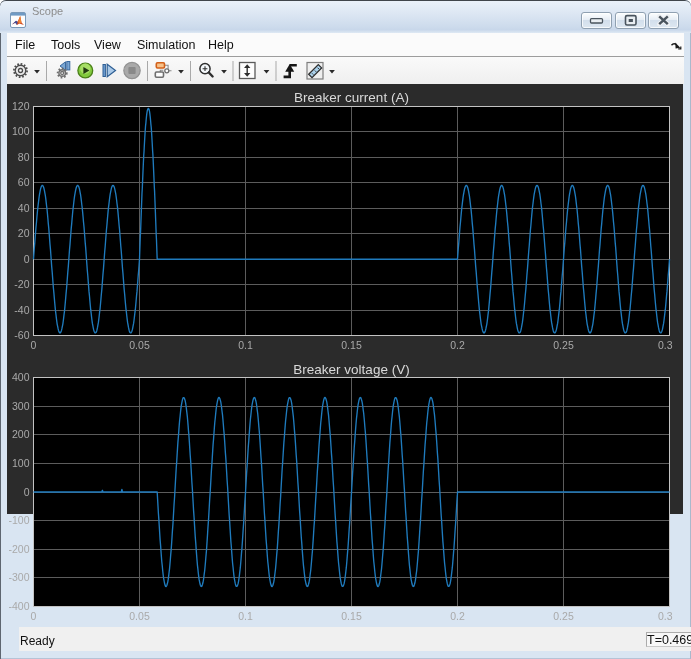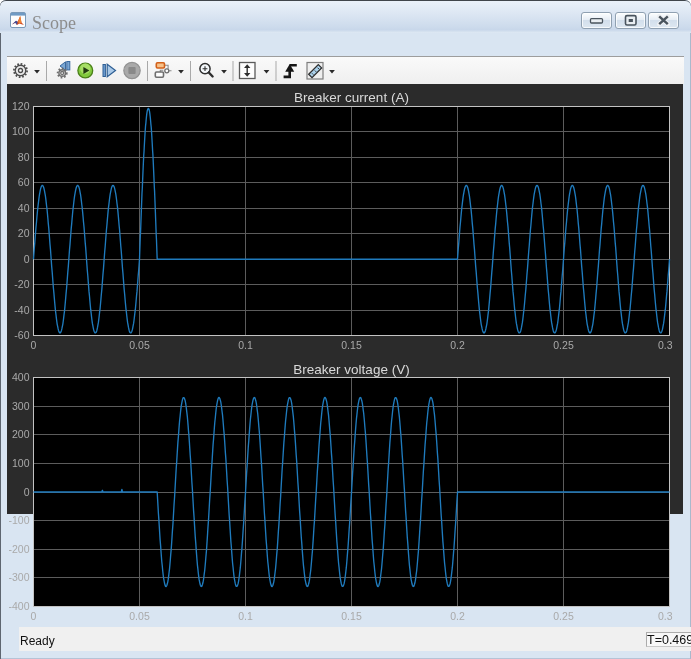--- a/index.html
+++ b/index.html
@@ -1,17 +1,17 @@
 <!DOCTYPE html>
 <html><head><meta charset="utf-8"><style>
 * { margin:0; padding:0; box-sizing:content-box; }
 html,body { width:691px; height:659px; background:#ffffff; font-family:"Liberation Sans",sans-serif; overflow:hidden; }
 #win { position:absolute; left:0; top:0; width:691px; height:659px; background:#d9e5f2; border-radius:6px 6px 0 0; overflow:hidden; box-shadow:inset 1px 0 0 #5e6670, inset -1px 0 0 #a9b9cc, inset 0 -1px 0 #b5c3d6; }
 #titlebar { position:absolute; left:0; top:0; width:691px; height:33px; background:linear-gradient(#eaf1f9 0%,#dde7f3 38%,#cddbec 80%,#c8d7ea 90%,#d6e2f0 96%,#dfe9f4 100%); border-radius:6px 6px 0 0; border-top:1.5px solid #40454b; box-sizing:border-box; }
-#titlebar .t { position:absolute; left:32px; top:12px; font-size:18px; color:#8c8c8c;font-family:Liberation Serif, serif; }
+#titlebar .t { position:absolute; left:32px; top:4px; font-size:11px; color:#8c8c8c; }
 #menubar { position:absolute; left:7px; top:33px; width:677px; height:23px; background:#fbfbfb; }
 #menubar span { position:absolute; top:5px; font-size:12.5px; color:#101010; }
 #toolbar { position:absolute; left:7px; top:56px; width:677px; height:28px; background:linear-gradient(#fafafa,#efefef); border-top:1px solid #9d9d9d; box-sizing:border-box; }
 #plots { position:absolute; left:7px; top:84px; width:676px; height:430px; background:#2b2b2b; }
 #status { position:absolute; left:7px; top:627px; width:677px; height:24px; background:#f0f0f0;margin-left:12px; }
 #status .r { position:absolute; left:1px; top:7px; font-size:12px; color:#111; }
 #tbox { position:absolute; left:627px; top:4.5px; width:45px; height:13px; background:#f7f7f7; border:1px solid #c9c9c9; border-top-color:#ababab; border-left-color:#ababab; font-size:12.5px; color:#111; text-align:center; line-height:14px; }
 svg text { font-family:"Liberation Sans",sans-serif; }
 </style></head>
 <body>
@@ -33,20 +33,32 @@
           <rect x="12.7" y="6" width="4.2" height="3" fill="#4a545e"></rect>
         </svg></div>
       <div style="position:absolute;left:648px;top:11px;width:31px;height:16.5px;border:1px solid #8fa0b1;border-radius:3px;background:linear-gradient(#fdfefe,#e6edf5 45%,#d3dfec 50%,#dde7f1);box-shadow:inset 0 0 0 1px rgba(255,255,255,.75);box-sizing:border-box"><svg width="29" height="14.5" viewBox="0 0 29 14.5">
           <g stroke="#eceff2" stroke-width="4.6" stroke-linecap="round">
             <path d="M10.2,3.4 L18.8,11.1 M18.8,3.4 L10.2,11.1"></path>
           </g>
           <g stroke="#4a545e" stroke-width="2.5" stroke-linecap="butt">
             <path d="M10.2,3.4 L18.8,11.1 M18.8,3.4 L10.2,11.1"></path>
           </g>
         </svg></div>
+  </div>
+  <div id="menubar">
+    <span style="left:8px">File</span>
+    <span style="left:44px">Tools</span>
+    <span style="left:87px">View</span>
+    <span style="left:130px">Simulation</span>
+    <span style="left:201px">Help</span>
+    <svg width="12" height="10" viewBox="0 0 12 10" style="position:absolute;left:663px;top:7.5px">
+        <path d="M1.5,4.3 Q3.5,1.8 6.5,3.6" stroke="#1a1a1a" stroke-width="1.4" fill="none"></path>
+        <path d="M5.2,1.6 L10.3,6.7 L5.6,7.6 z" fill="#1a1a1a"></path>
+        <path d="M8.2,7.9 L10.8,7.9 L10.8,5.4" fill="none" stroke="#1a1a1a" stroke-width="1.2"></path>
+      </svg>
   </div>
   <div id="toolbar">
       <svg width="676" height="28" viewBox="0 0 676 28" style="position:absolute;left:0;top:0">
         <g transform="translate(-7,0)">
           <circle cx="20.5" cy="13.5" r="6.6" fill="none" stroke="#4d4d4d" stroke-width="1.7" stroke-dasharray="1.7 1.75"></circle>
           <circle cx="20.5" cy="13.5" r="5.3" fill="#e8e8e8" stroke="#4d4d4d" stroke-width="1.4"></circle>
           <circle cx="20.5" cy="13.5" r="2.0" fill="#fafafa" stroke="#4d4d4d" stroke-width="1.3"></circle>
           <path d="M34.1,12.9h5.8l-2.9,3.5z" fill="#2a2a2a"></path>
           <line x1="46.5" y1="4" x2="46.5" y2="24" stroke="#a9a9a9" stroke-width="1"></line>
           <path d="M65.5,4.8 L60,9 L65.5,13.2 z" fill="#79a6d4" stroke="#3a6a9f" stroke-width="1"></path>

